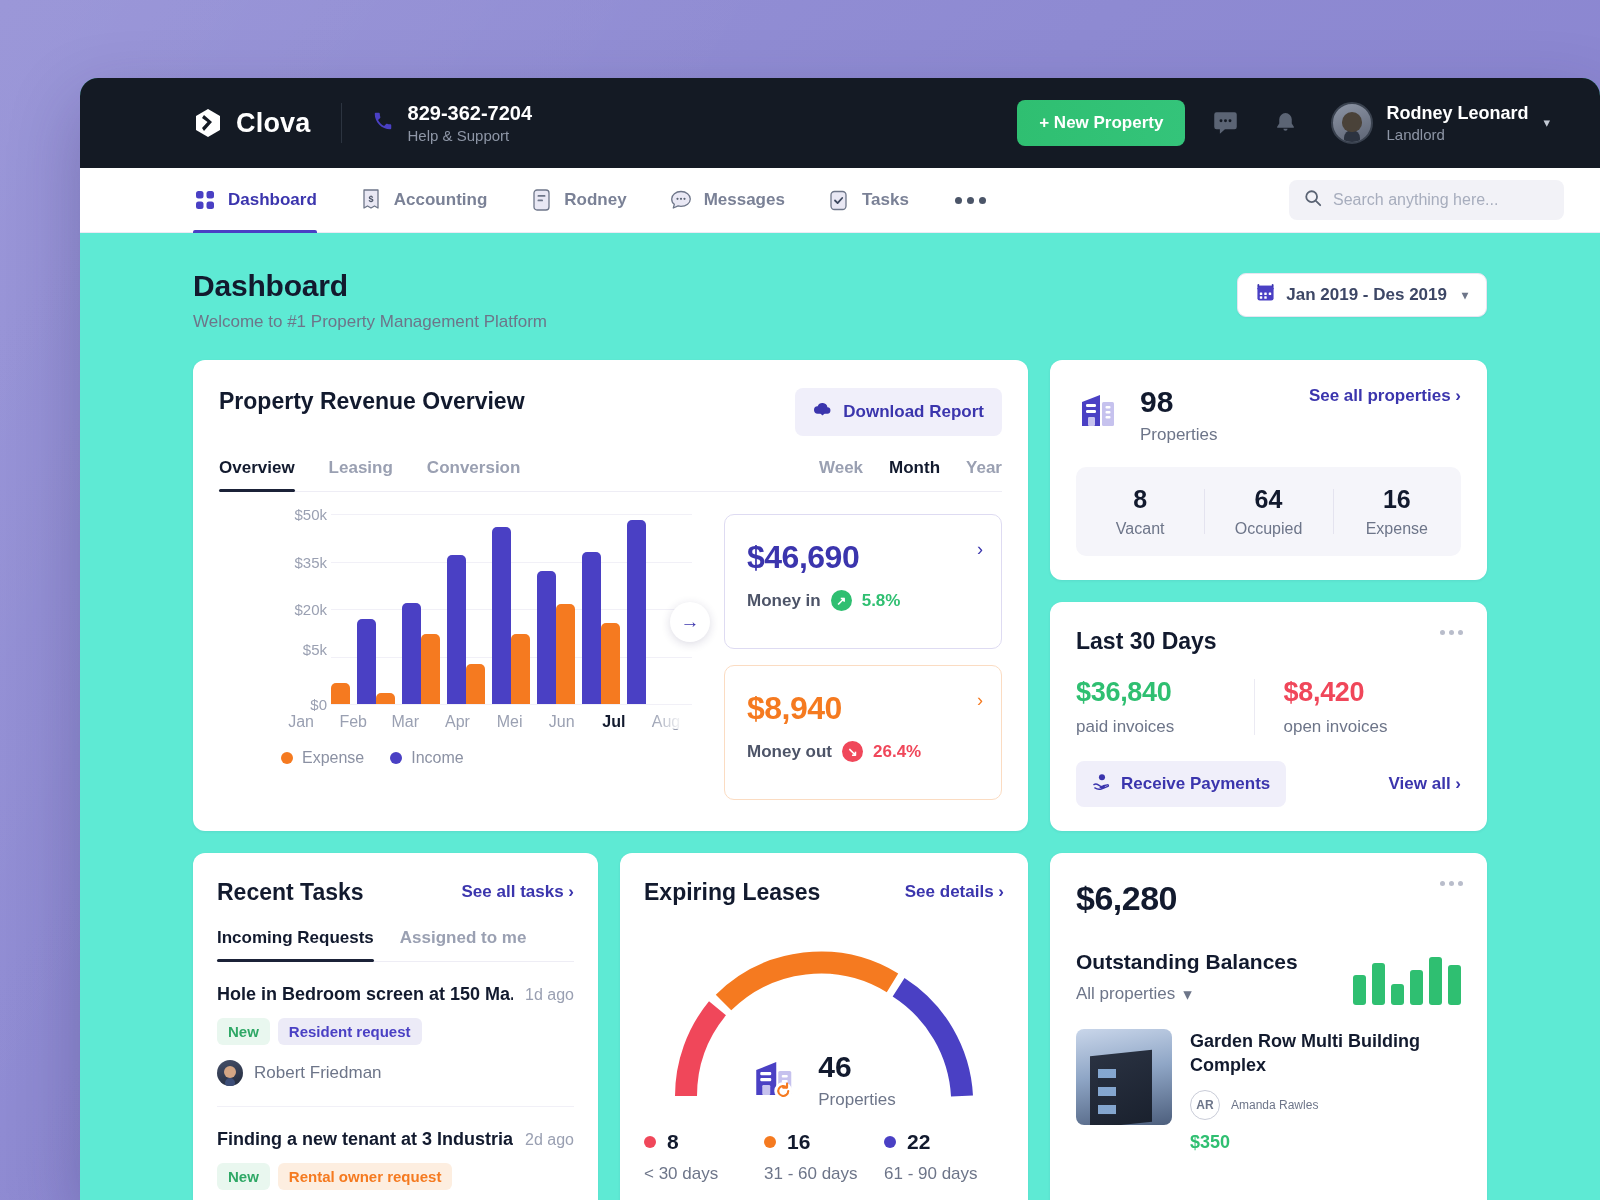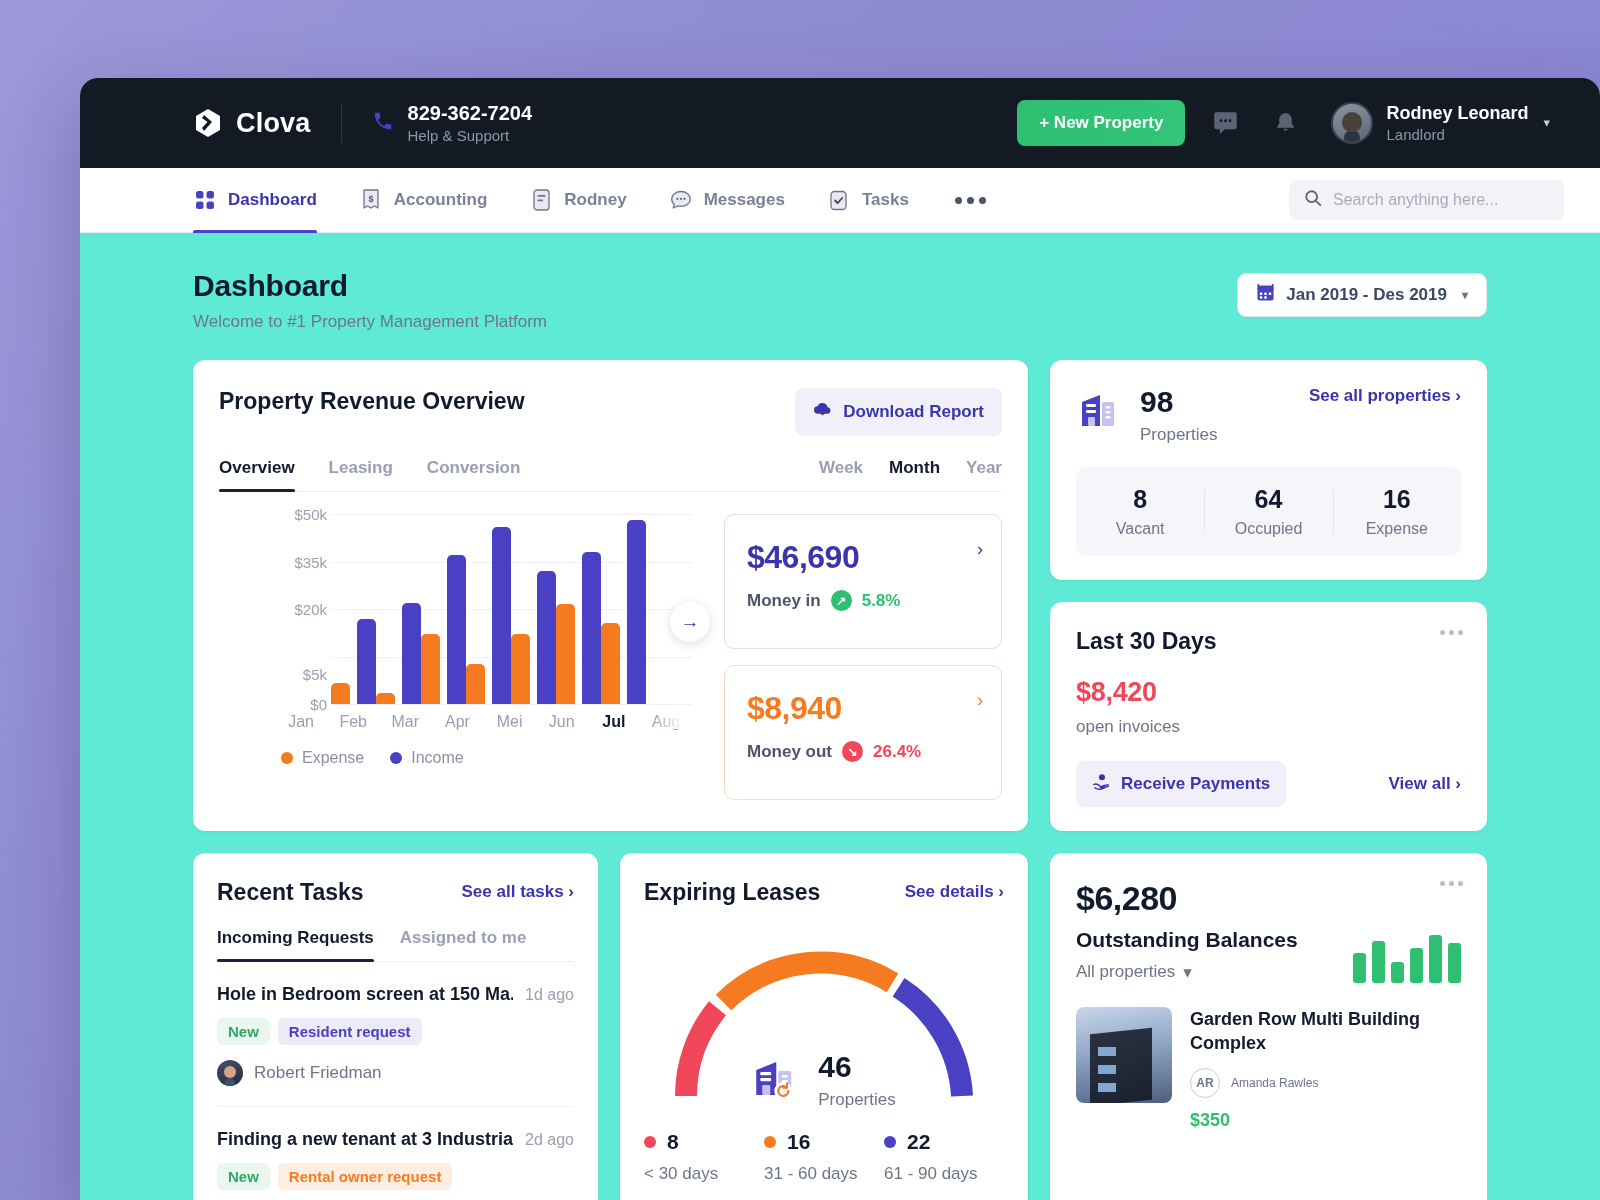--- a/index.html
+++ b/index.html
@@ -279,21 +279,21 @@
   .gauge-num { font-size: 30px; font-weight: 700; color: #121a2e; line-height: 1; }
   .gauge-lbl { font-size: 17px; color: #6d7589; margin-top: 8px; }
   .lease-legend { display: flex; margin-top: 6px; }
   .ll { flex: 1; }
   .ll-top { display: flex; align-items: center; gap: 11px; }
   .ll-top b { font-size: 21px; color: #121a2e; font-weight: 700; }
   .ll span { display: block; font-size: 17px; color: #6d7589; margin-top: 10px; }
 
   .balances { padding: 26px 26px 0 26px; position: relative; }
   .bal-val { font-size: 34px; font-weight: 700; color: #121a2e; letter-spacing: -.5px; }
-  .bal-mid { display: flex; align-items: flex-end; margin-top: 10px; }
+  .bal-mid { display: flex; align-items: flex-end; margin-top: 32px; }
   .bal-title { font-size: 21px; font-weight: 700; color: #121a2e; }
   .bal-sel { font-size: 17px; color: #6d7589; margin-top: 10px; display: flex; align-items: center; gap: 8px; cursor: pointer; }
   .spark { margin-left: auto; display: flex; align-items: flex-end; gap: 6px; height: 48px; }
   .spark i { width: 13px; border-radius: 3px; background: #2fbf71; display: block; }
   .bal-item { display: flex; gap: 18px; margin-top: 24px; padding-bottom: 22px; }
   .bal-thumb {
     width: 96px; height: 96px; border-radius: 8px; flex: none; overflow: hidden;
     background: linear-gradient(170deg,#c9d6ea 0%, #8fa6c6 45%, #4d5f7d 100%);
     position: relative;
   }
@@ -493,21 +493,21 @@
           </div>
         </div>
 
         <div class="chart-row">
           <div class="chart-box">
             <div class="plot" id="plot">
               <div class="fade"></div>
             <div class="gridline" style="top: 190px;"></div>
                 <div class="ylab" style="top: 190px;">$0</div>
                 <div class="gridline" style="top: 142.5px;"></div>
-                <div class="ylab" style="top: 160px;">$5k</div>
+                <div class="ylab" style="top: 135px;">$5k</div>
                 <div class="gridline" style="top: 95px;"></div>
                 <div class="ylab" style="top: 95px;">$20k</div>
                 <div class="gridline" style="top: 47.5px;"></div>
                 <div class="ylab" style="top: 47.5px;">$35k</div>
                 <div class="gridline" style="top: 0px;"></div>
                 <div class="ylab" style="top: 0px;">$50k</div>
                 <div class="bars" style="left: 56px; right: 8px;">
                   <div class="bgroup">
                     <div class="bar exp" style="height: 20.9px;"></div>
                     <div class="bar inc" style="height: 85.5px;"></div>
@@ -626,20 +626,24 @@
         </div>
 
         <div class="card l30">
           <div class="l30-title">Last 30 Days</div>
           <div class="kebab">
               <i></i>
               <i></i>
               <i></i>
             </div>
           <div class="inv-row">
+            <div class="inv paid">
+              <b>$36,840</b>
+              <span>paid invoices</span>
+            </div>
             <div class="inv open">
               <b>$8,420</b>
               <span>open invoices</span>
             </div>
           </div>
           <div class="l30-foot">
             <button class="btn-recv">
               <span>
                 <svg width="19" height="19" viewBox="0 0 20 20" fill="#3b35ad">
                   <circle cx="10.5" cy="5.5" r="3.2"></circle>

